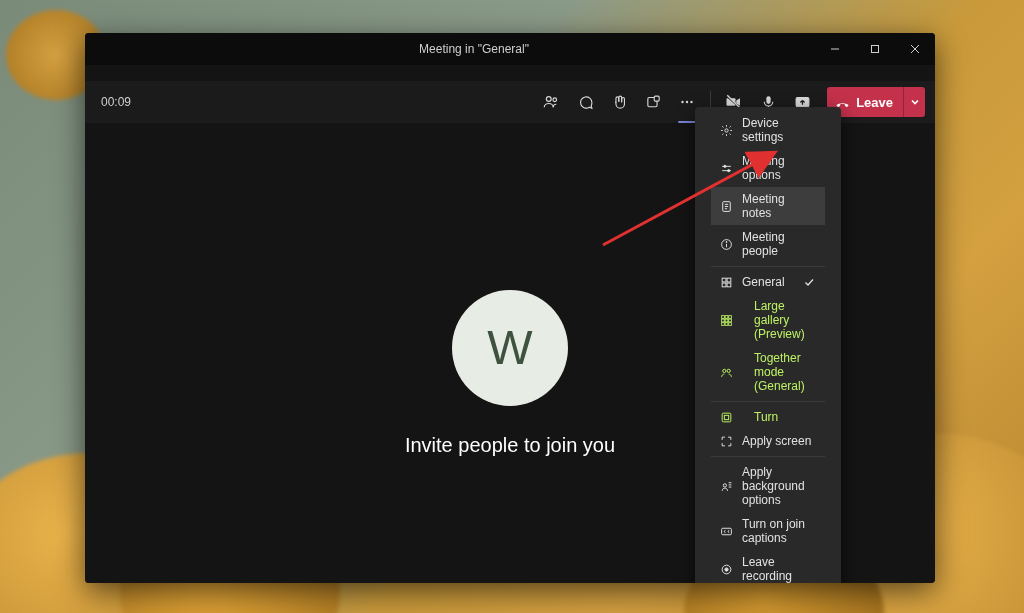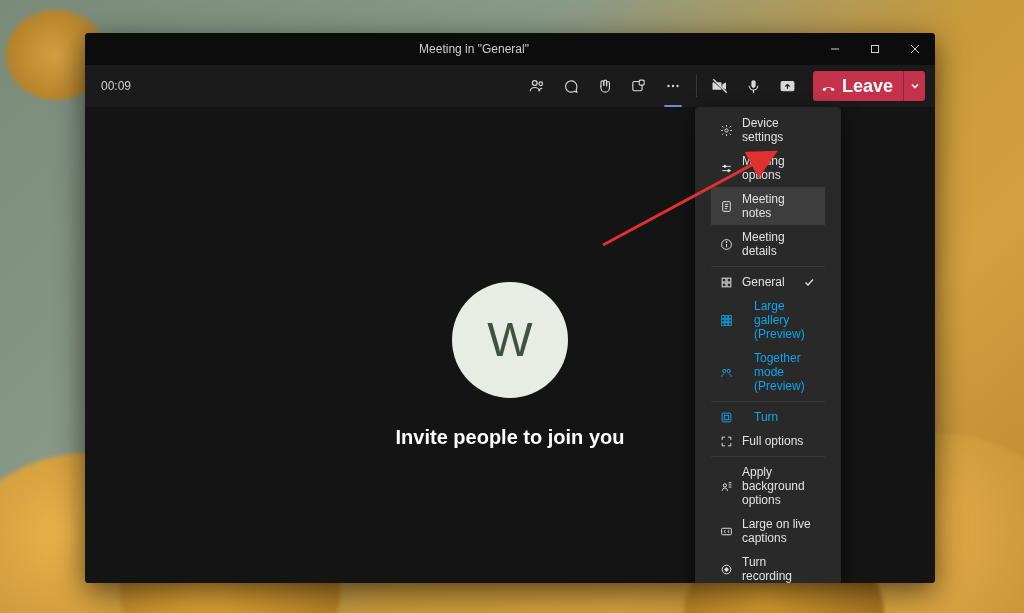--- a/index.html
+++ b/index.html
@@ -39,20 +39,21 @@
   .winctrls { display: flex; }
   .winbtn { width: 40px; height: 32px; display: flex; align-items: center; justify-content: center; color: #cfcfcf; }
 
   .toolbar {
     height: 42px;
     background: #1b1b1b;
     display: flex; align-items: center;
     padding: 0 10px;
     gap: 4px;
     position: relative;
+    margin-top: 16px;
   }
   .timer { font-size: 12px; color: #d0d0d0; margin-right: auto; padding-left: 6px; }
   .tbtn {
     width: 30px; height: 30px;
     display: flex; align-items: center; justify-content: center;
     border-radius: 3px;
     color: #d8d8d8;
     position: relative;
   }
   .tbtn.active::after {
@@ -61,21 +62,21 @@
     background: #7a83d6;
     border-radius: 1px;
   }
   .vsep { width: 1px; height: 22px; background: #3a3a3a; margin: 0 4px; }
 
   .leave-wrap { display: flex; margin-left: 6px; }
   .leave-btn {
     background: #c4314b; color: #fff;
     height: 30px; padding: 0 10px 0 8px;
     display: flex; align-items: center; gap: 6px;
-    font-size: 18px; font-weight: 600;
+    font-size: 13px; font-weight: 600;
     border-radius: 3px 0 0 3px;
   }
   .leave-caret {
     background: #c4314b; width: 22px; height: 30px;
     display: flex; align-items: center; justify-content: center;
     border-left: 1px solid rgba(0,0,0,0.25);
     border-radius: 0 3px 3px 0;
   }
 
   .content {
@@ -83,21 +84,21 @@
     background: #141414;
     display: flex; flex-direction: column; align-items: center; justify-content: center;
   }
   .avatar {
     width: 116px; height: 116px; border-radius: 50%;
     background: #e7ece4;
     display: flex; align-items: center; justify-content: center;
     color: #3f513f; font-size: 48px; font-weight: 400;
     margin-top: 40px;
   }
-  .invite-text { margin-top: 28px; font-size: 20px; font-weight: 700; color: #fff; }
+  .invite-text { margin-top: 28px; font-size: 20px; font-weight: 400; color: #fff; }
 
   
   .menu {
     position: absolute;
     top: 74px; right: 94px;
     width: 146px;
     background: #292929;
     border-radius: 4px;
     box-shadow: 0 6px 18px rgba(0,0,0,0.6);
     padding: 4px 16px;
@@ -105,21 +106,21 @@
     z-index: 50;
   }
   .mitem {
     display: flex; align-items: center;
     padding: 5px 10px 5px 8px;
     gap: 9px;
     color: #e2e2e2;
     position: relative;
   }
   .mitem.hovered { background: #3d3d3d; }
-  .mitem.disabled { color: #0ea5e9; gap: 21px; }
+  .mitem.disabled { color: #bef264; gap: 21px; }
   .mitem .micon { width: 14px; height: 14px; display: flex; align-items: center; justify-content: center; flex-shrink: 0; }
   .mitem .check { position: absolute; right: 10px; color: #e2e2e2; }
   .msep { height: 1px; background: #3a3a3a; margin: 3px 0; }
 
   
   .arrow-svg {
     position: absolute; pointer-events: none; z-index: 60;
   }
 
   svg { display: block; }
@@ -303,21 +304,21 @@
         <span>Meeting notes</span>
       </div>
       <div class="mitem">
         <span class="micon">
           <svg width="13" height="13" viewBox="0 0 24 24" fill="none" stroke="currentColor" stroke-width="1.8">
             <circle cx="12" cy="12" r="9"></circle>
             <line x1="12" y1="11" x2="12" y2="17"></line>
             <circle cx="12" cy="7.5" r="1" fill="currentColor"></circle>
           </svg>
         </span>
-        <span>Meeting details</span>
+        <span>Meeting people</span>
       </div>
       <div class="msep"></div>
       <div class="mitem">
         <span class="micon">
           <svg width="13" height="13" viewBox="0 0 24 24" fill="none" stroke="currentColor" stroke-width="1.8">
             <rect x="4" y="4" width="7" height="7"></rect>
             <rect x="13" y="4" width="7" height="7"></rect>
             <rect x="4" y="13" width="7" height="7"></rect>
             <rect x="13" y="13" width="7" height="7"></rect>
           </svg>
@@ -346,42 +347,42 @@
         <span>Large gallery (Preview)</span>
       </div>
       <div class="mitem disabled">
         <span class="micon">
           <svg width="13" height="13" viewBox="0 0 24 24" fill="none" stroke="currentColor" stroke-width="1.8">
             <circle cx="8" cy="9" r="3"></circle>
             <circle cx="16" cy="9" r="3"></circle>
             <path d="M3 20c0-3 2.5-5 5-5M21 20c0-3-2.5-5-5-5"></path>
           </svg>
         </span>
-        <span>Together mode (Preview)</span>
+        <span>Together mode (General)</span>
       </div>
       <div class="msep"></div>
       <div class="mitem disabled">
         <span class="micon">
           <svg width="13" height="13" viewBox="0 0 24 24" fill="none" stroke="currentColor" stroke-width="1.8">
             <rect x="4" y="4" width="16" height="16" rx="2"></rect>
             <rect x="8" y="8" width="8" height="8"></rect>
           </svg>
         </span>
         <span>Turn</span>
       </div>
       <div class="mitem">
         <span class="micon">
           <svg width="13" height="13" viewBox="0 0 24 24" fill="none" stroke="currentColor" stroke-width="1.8">
             <polyline points="4,9 4,4 9,4"></polyline>
             <polyline points="20,9 20,4 15,4"></polyline>
             <polyline points="4,15 4,20 9,20"></polyline>
             <polyline points="20,15 20,20 15,20"></polyline>
           </svg>
         </span>
-        <span>Full options</span>
+        <span>Apply screen</span>
       </div>
       <div class="msep"></div>
       <div class="mitem">
         <span class="micon">
           <svg width="13" height="13" viewBox="0 0 24 24" fill="none" stroke="currentColor" stroke-width="1.8">
             <circle cx="9" cy="10" r="3"></circle>
             <path d="M4 20c0-3 2.5-5 5-5s5 2 5 5"></path>
             <line x1="16" y1="5" x2="21" y2="5"></line>
             <line x1="16" y1="9" x2="21" y2="9"></line>
             <line x1="16" y1="13" x2="21" y2="13"></line>
@@ -389,30 +390,30 @@
         </span>
         <span>Apply background options</span>
       </div>
       <div class="mitem">
         <span class="micon">
           <svg width="13" height="13" viewBox="0 0 24 24" fill="none" stroke="currentColor" stroke-width="1.8">
             <rect x="3" y="6" width="18" height="12" rx="2"></rect>
             <path d="M10 10a2 2 0 100 4M17 10a2 2 0 100 4"></path>
           </svg>
         </span>
-        <span>Large on live captions</span>
+        <span>Turn on join captions</span>
       </div>
       <div class="mitem">
         <span class="micon">
           <svg width="13" height="13" viewBox="0 0 24 24" fill="none" stroke="currentColor" stroke-width="1.8">
             <circle cx="12" cy="12" r="8"></circle>
             <circle cx="12" cy="12" r="3" fill="currentColor"></circle>
           </svg>
         </span>
-        <span>Turn recording</span>
+        <span>Leave recording</span>
       </div>
       <div class="msep"></div>
       <div class="mitem">
         <span class="micon">
           <svg width="13" height="13" viewBox="0 0 24 24" fill="currentColor">
             <circle cx="6" cy="6" r="1.6"></circle>
             <circle cx="12" cy="6" r="1.6"></circle>
             <circle cx="18" cy="6" r="1.6"></circle>
             <circle cx="6" cy="12" r="1.6"></circle>
             <circle cx="12" cy="12" r="1.6"></circle>

